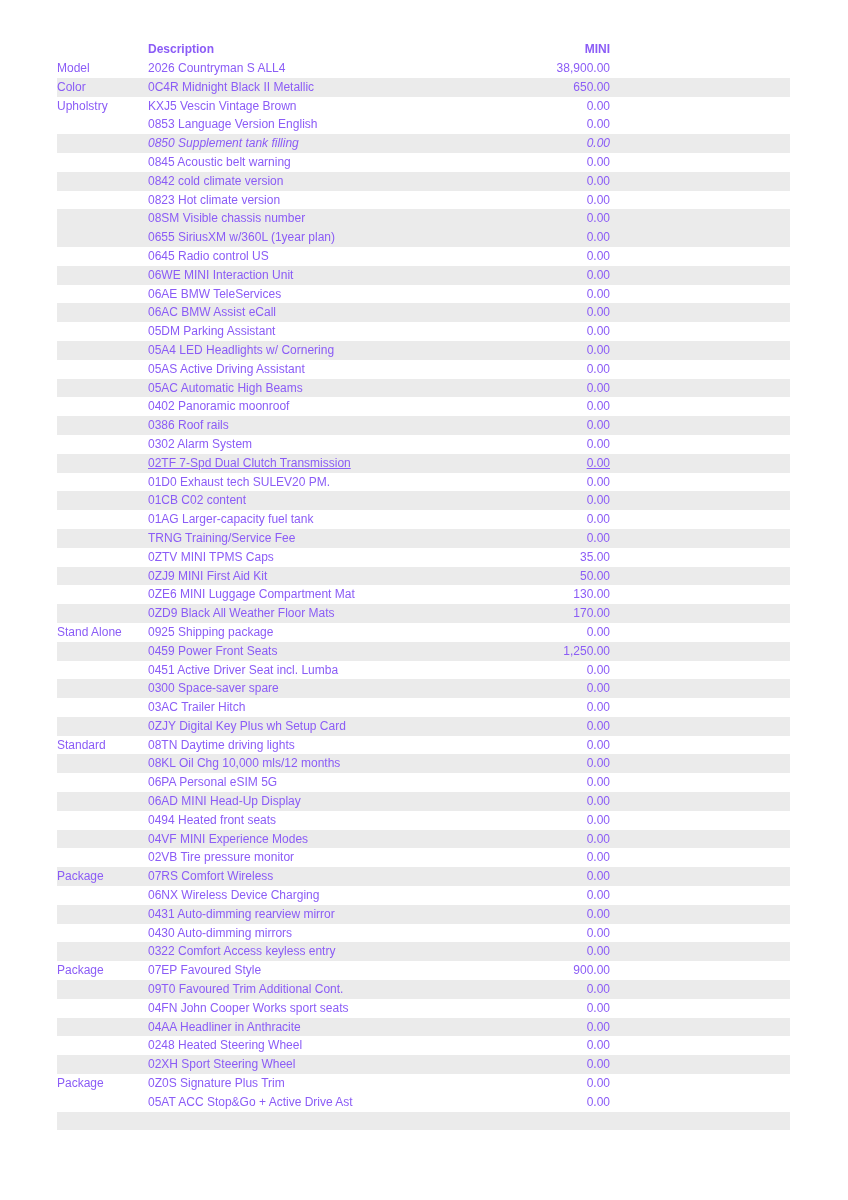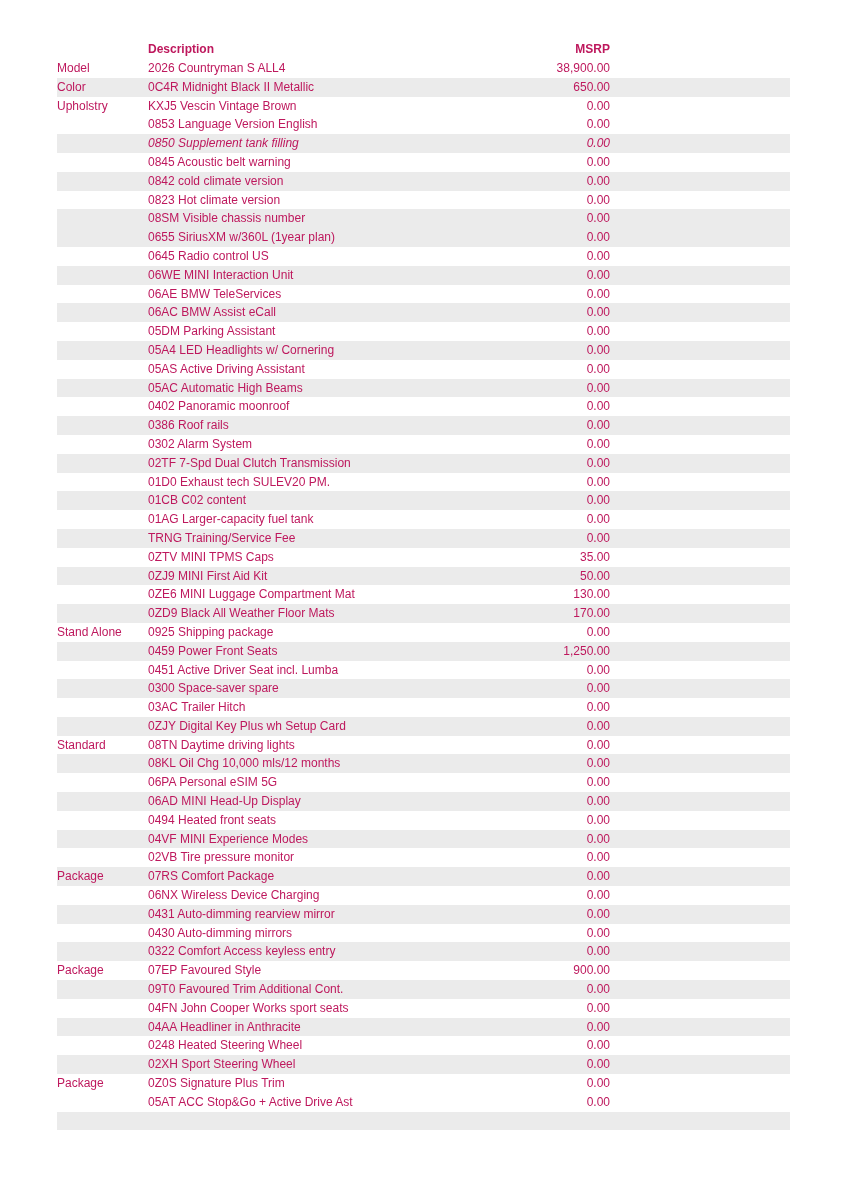--- a/index.html
+++ b/index.html
@@ -13,21 +13,21 @@
   }
   .page {
     box-sizing: border-box;
     padding: 39px 0 0 57px;
   }
   table.spec {
     border-collapse: collapse;
     table-layout: fixed;
     width: 733px;
     font-size: 12px;
-    color: #be185d;
+    color: #8b5cf6;
   }
   th, td {
     padding: 0;
     margin: 0;
     text-align: left;
     vertical-align: middle;
     height: 18.8px;
     line-height: 18.8px;
     overflow: hidden;
     white-space: nowrap;
@@ -45,21 +45,21 @@
 </style>
 </head>
 <body>
 
 <div class="page">
   <table class="spec">
     <thead>
       <tr>
         <th class="col-cat"></th>
         <th class="col-desc">Description</th>
-        <th class="col-msrp">MSRP</th>
+        <th class="col-msrp">MINI</th>
         <th class="col-spacer"></th>
       </tr>
     </thead>
     <tbody id="rows">
         <tr>
           <td class="col-cat">Model</td>
           <td class="col-desc">2026 Countryman S ALL4</td>
           <td class="col-msrp">38,900.00</td>
           <td class="col-spacer"></td>
         </tr>
@@ -176,21 +176,21 @@
           <td class="col-desc">0386 Roof rails</td>
           <td class="col-msrp">0.00</td>
           <td class="col-spacer"></td>
         </tr>
         <tr>
           <td class="col-cat"></td>
           <td class="col-desc">0302 Alarm System</td>
           <td class="col-msrp">0.00</td>
           <td class="col-spacer"></td>
         </tr>
-        <tr style="background: rgb(235, 235, 235);">
+        <tr style="background: rgb(235, 235, 235); text-decoration: underline;">
           <td class="col-cat"></td>
           <td class="col-desc">02TF 7-Spd Dual Clutch Transmission</td>
           <td class="col-msrp">0.00</td>
           <td class="col-spacer"></td>
         </tr>
         <tr>
           <td class="col-cat"></td>
           <td class="col-desc">01D0 Exhaust tech SULEV20 PM.</td>
           <td class="col-msrp">0.00</td>
           <td class="col-spacer"></td>
@@ -310,21 +310,21 @@
           <td class="col-spacer"></td>
         </tr>
         <tr>
           <td class="col-cat"></td>
           <td class="col-desc">02VB Tire pressure monitor</td>
           <td class="col-msrp">0.00</td>
           <td class="col-spacer"></td>
         </tr>
         <tr style="background: rgb(235, 235, 235);">
           <td class="col-cat">Package</td>
-          <td class="col-desc">07RS Comfort Package</td>
+          <td class="col-desc">07RS Comfort Wireless</td>
           <td class="col-msrp">0.00</td>
           <td class="col-spacer"></td>
         </tr>
         <tr>
           <td class="col-cat"></td>
           <td class="col-desc">06NX Wireless Device Charging</td>
           <td class="col-msrp">0.00</td>
           <td class="col-spacer"></td>
         </tr>
         <tr style="background: rgb(235, 235, 235);">

